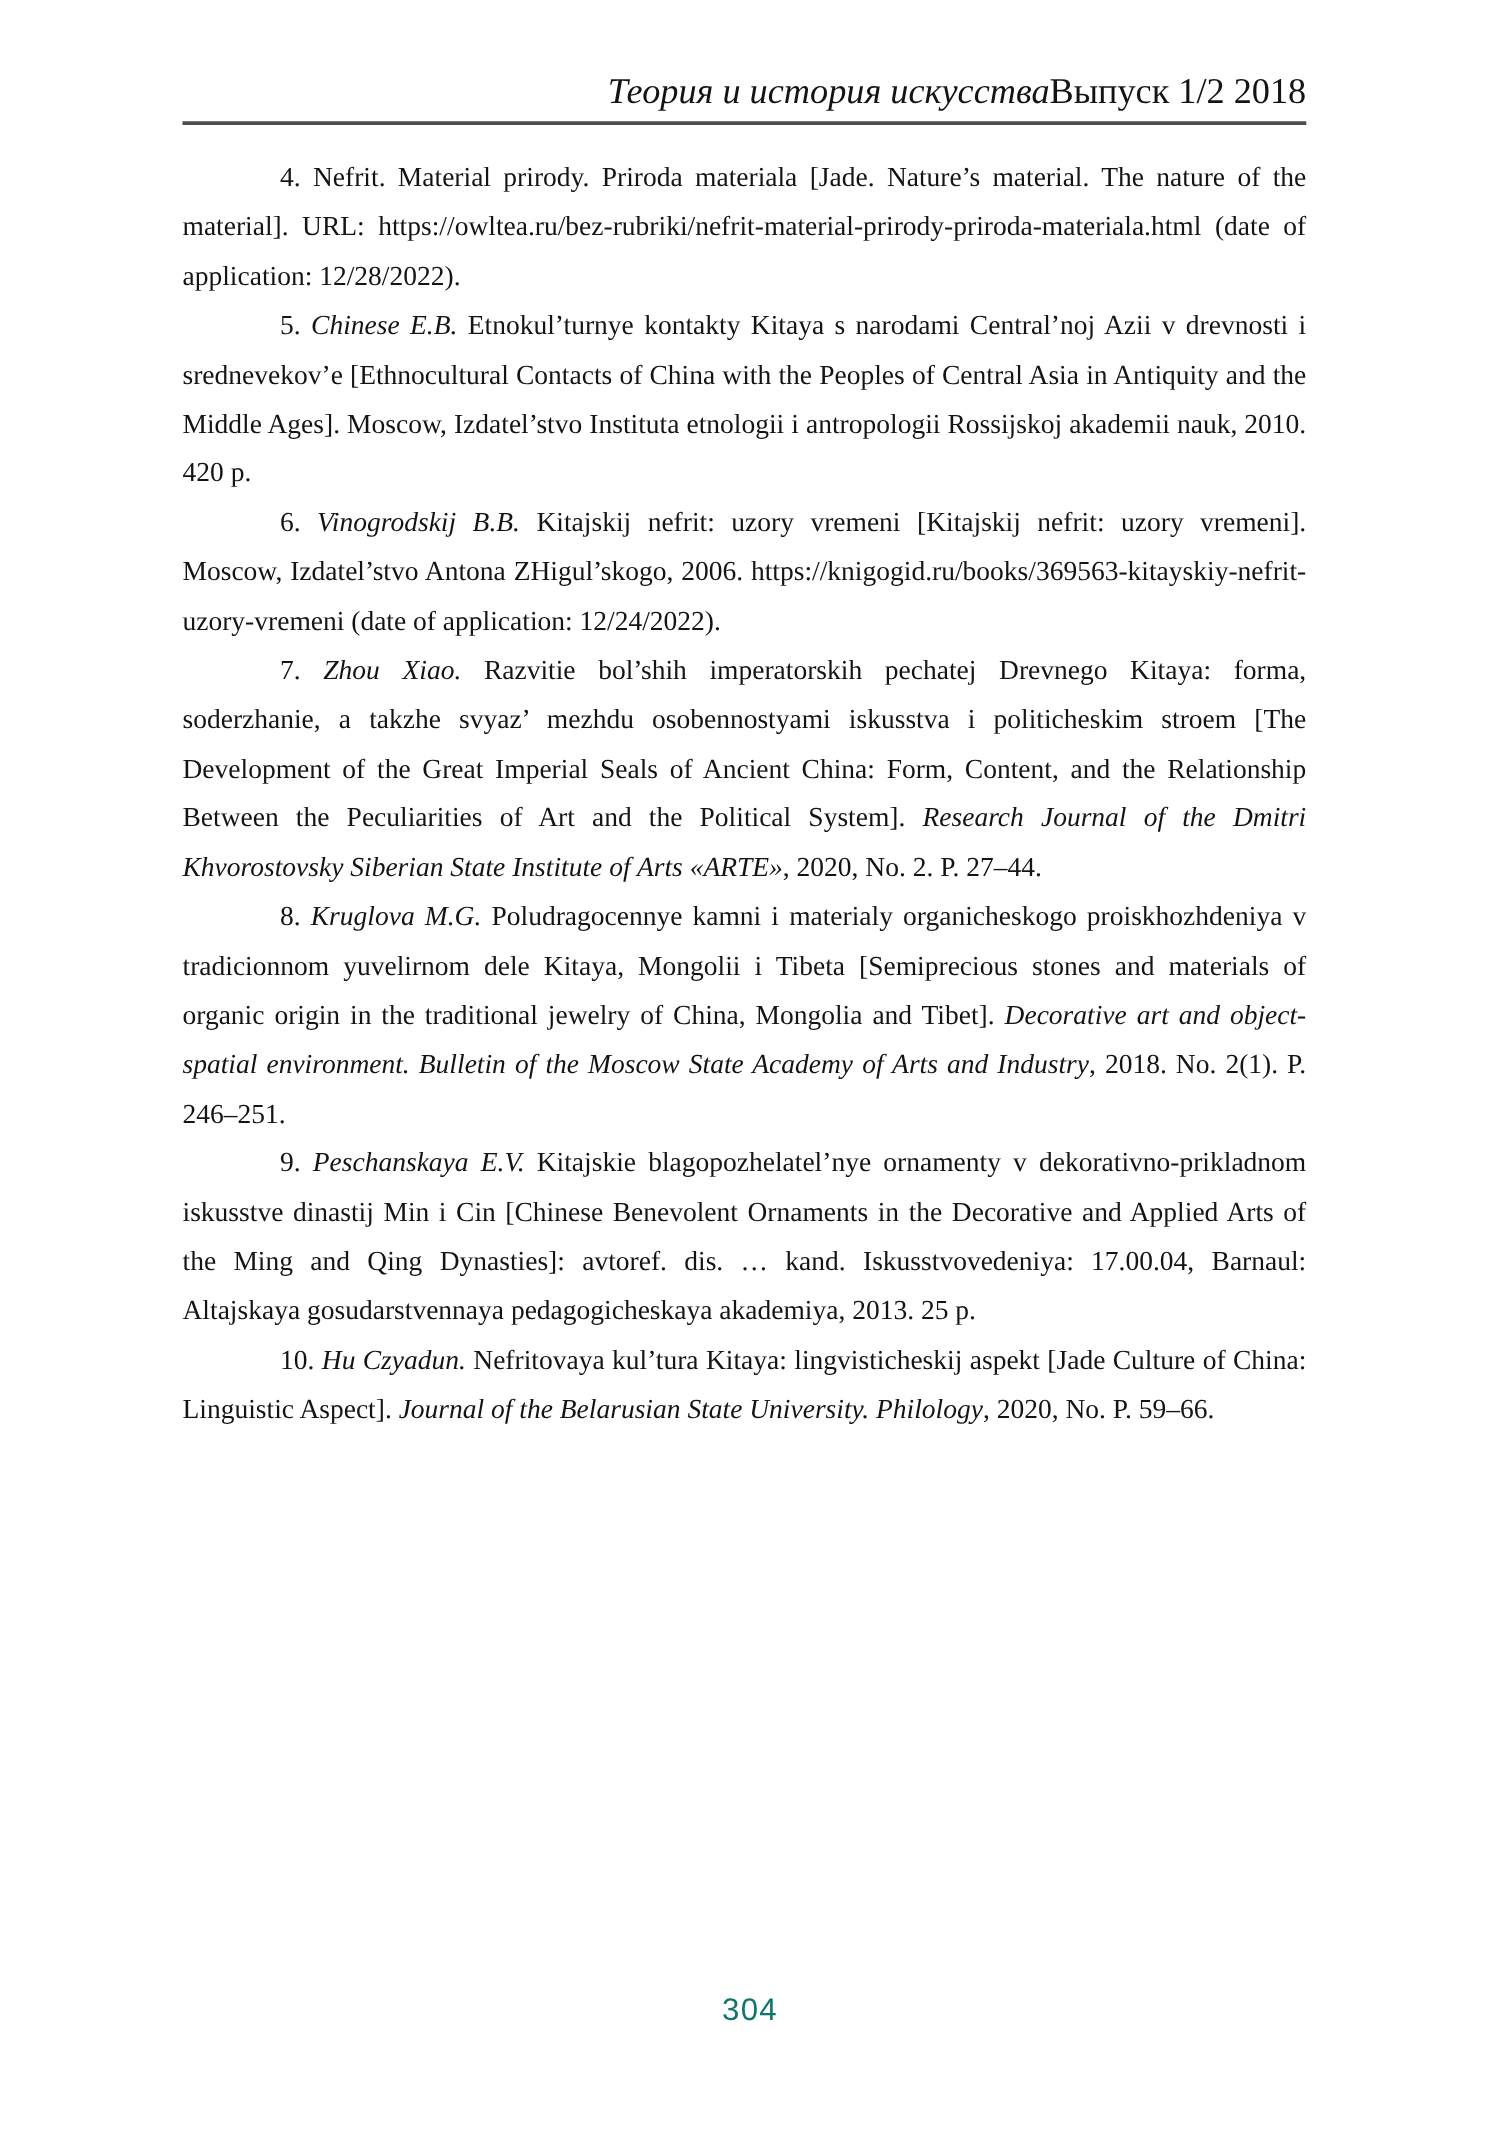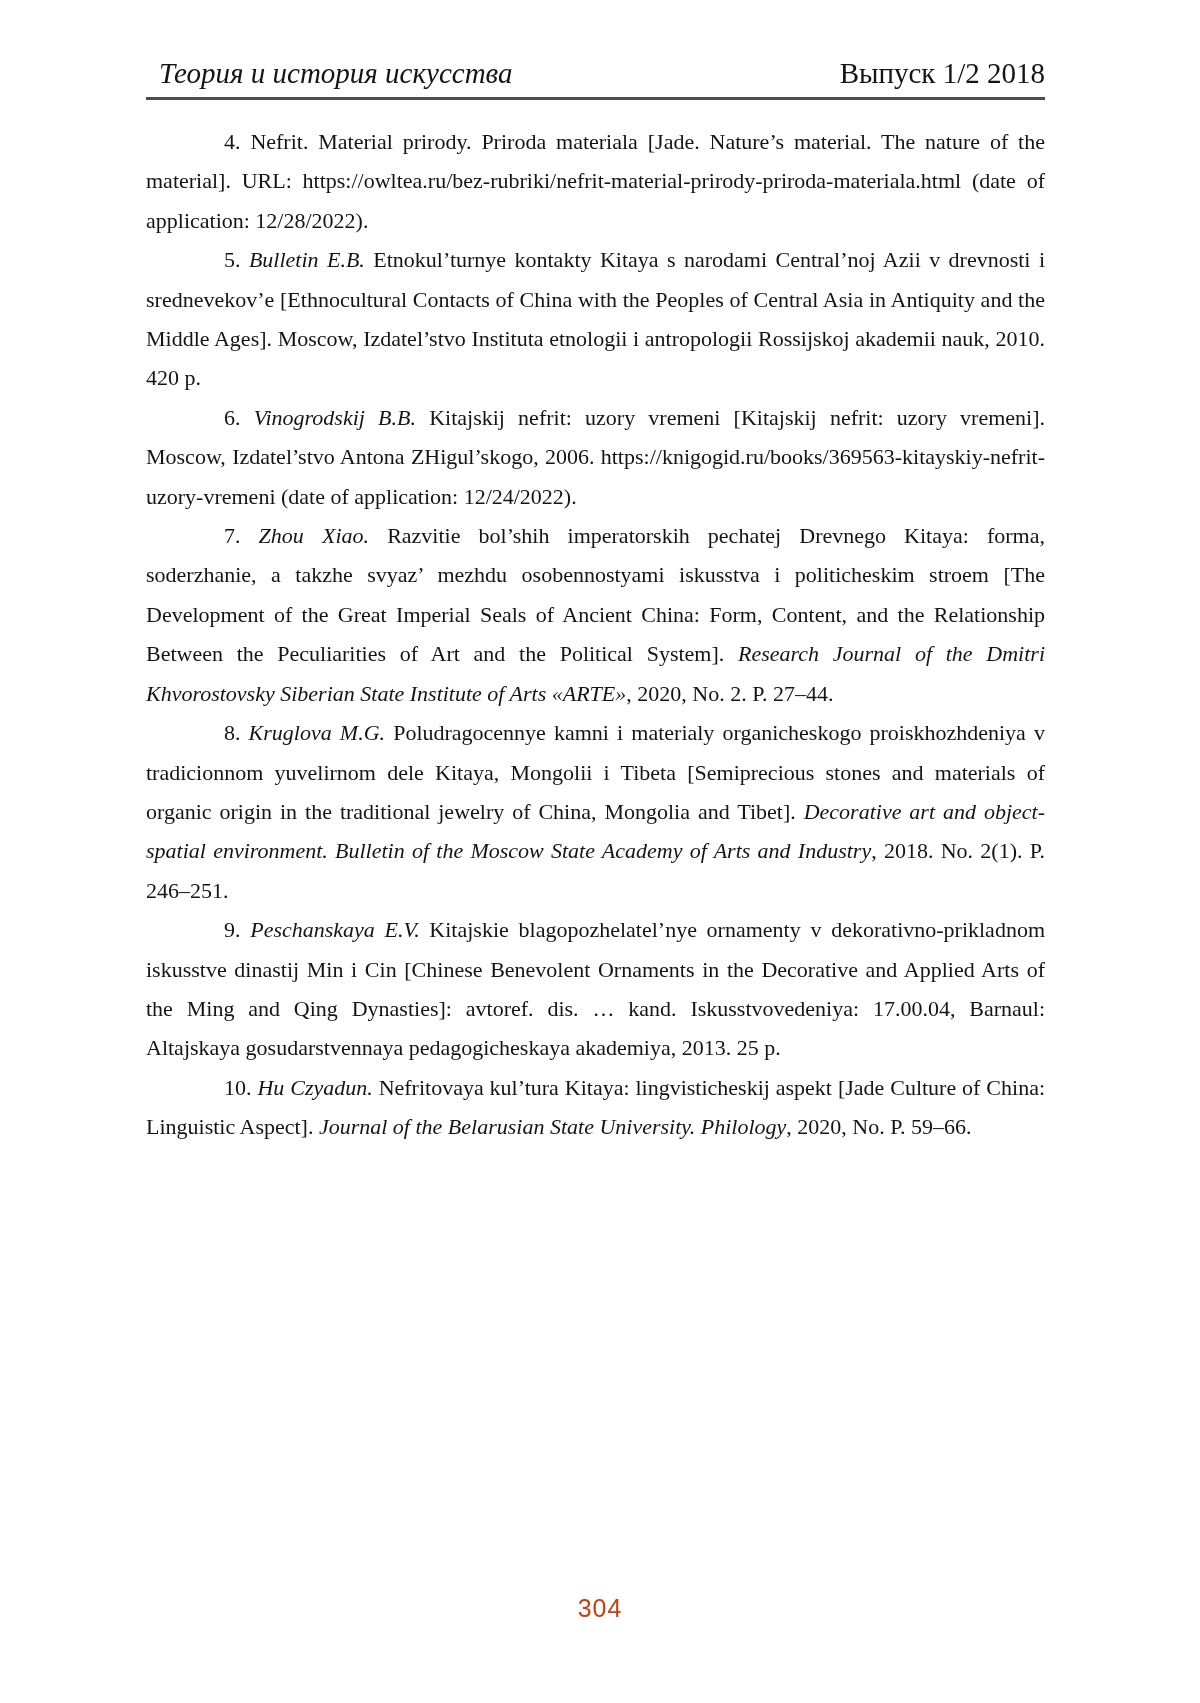--- a/index.html
+++ b/index.html
@@ -15,26 +15,25 @@
     font-family: "Liberation Serif", serif;
     color: #141414;
     overflow: hidden;
   }
   .running-header {
     position: absolute;
     left: 146px;
     right: 155px;
     top: 56px;
     display: flex;
-    justify-content: space-between;
+    justify-content: flex-end;
     align-items: baseline;
     font-size: 29px;
     line-height: 34px;
     white-space: nowrap;
-    margin-left: 13px;
   }
   .running-header .left {
     font-style: italic;
   }
   .header-rule {
     position: absolute;
     left: 146px;
     right: 155px;
     top: 97px;
     height: 0;
@@ -62,38 +61,38 @@
   }
   .page-footer {
     position: absolute;
     left: 0;
     top: 1594px;
     width: 100%;
     text-align: center;
     font-family: "Liberation Sans", sans-serif;
     font-size: 25px;
     letter-spacing: 1px;
-    color: #c2410c;
+    color: #0f766e;
   }
 </style>
 </head>
 <body>
 
 <div class="page">
 
   <div class="running-header">
     <span class="left">Теория и история искусства</span>
     <span class="right">Выпуск 1/2 2018</span>
   </div>
 
   <hr class="header-rule">
 
   <div class="references">
       <p class="ref"><span>4. Nefrit. Material prirody. Priroda materiala [Jade. Nature’s material. The nature of the material]. URL: https://owltea.ru/bez-rubriki/nefrit-material-prirody-priroda-materiala.html (date of application: 12/28/2022).</span></p>
-      <p class="ref"><span>5. </span><span class="it">Bulletin E.B.</span><span> Etnokul’turnye kontakty Kitaya s narodami Central’noj Azii v drevnosti i srednevekov’e [Ethnocultural Contacts of China with the Peoples of Central Asia in Antiquity and the Middle Ages]. Moscow, Izdatel’stvo Instituta etnologii i antropologii Rossijskoj akademii nauk, 2010. 420 p.</span></p>
+      <p class="ref"><span>5. </span><span class="it">Chinese E.B.</span><span> Etnokul’turnye kontakty Kitaya s narodami Central’noj Azii v drevnosti i srednevekov’e [Ethnocultural Contacts of China with the Peoples of Central Asia in Antiquity and the Middle Ages]. Moscow, Izdatel’stvo Instituta etnologii i antropologii Rossijskoj akademii nauk, 2010. 420 p.</span></p>
       <p class="ref"><span>6. </span><span class="it">Vinogrodskij B.B.</span><span> Kitajskij nefrit: uzory vremeni [Kitajskij nefrit: uzory vremeni]. Moscow, Izdatel’stvo Antona ZHigul’skogo, 2006. https://knigogid.ru/books/369563-kitayskiy-nefrit-uzory-vremeni (date of application: 12/24/2022).</span></p>
       <p class="ref"><span>7. </span><span class="it">Zhou Xiao.</span><span> Razvitie bol’shih imperatorskih pechatej Drevnego Kitaya: forma, soderzhanie, a takzhe svyaz’ mezhdu osobennostyami iskusstva i politicheskim stroem [The Development of the Great Imperial Seals of Ancient China: Form, Content, and the Relationship Between the Peculiarities of Art and the Political System]. </span><span class="it">Research Journal of the Dmitri Khvorostovsky Siberian State Institute of Arts «ARTE»</span><span>, 2020, No. 2. P. 27–44.</span></p>
       <p class="ref"><span>8. </span><span class="it">Kruglova M.G.</span><span> Poludragocennye kamni i materialy organicheskogo proiskhozhdeniya v tradicionnom yuvelirnom dele Kitaya, Mongolii i Tibeta [Semiprecious stones and materials of organic origin in the traditional jewelry of China, Mongolia and Tibet]. </span><span class="it">Decorative art and object-spatial environment. Bulletin of the Moscow State Academy of Arts and Industry</span><span>, 2018. No. 2(1). P. 246–251.</span></p>
       <p class="ref"><span>9. </span><span class="it">Peschanskaya E.V.</span><span> Kitajskie blagopozhelatel’nye ornamenty v dekorativno-prikladnom iskusstve dinastij Min i Cin [Chinese Benevolent Ornaments in the Decorative and Applied Arts of the Ming and Qing Dynasties]: avtoref. dis. … kand. Iskusstvovedeniya: 17.00.04, Barnaul: Altajskaya gosudarstvennaya pedagogicheskaya akademiya, 2013. 25 p.</span></p>
       <p class="ref"><span>10. </span><span class="it">Hu Czyadun.</span><span> Nefritovaya kul’tura Kitaya: lingvisticheskij aspekt [Jade Culture of China: Linguistic Aspect]. </span><span class="it">Journal of the Belarusian State University. Philology</span><span>, 2020, No. P. 59–66.</span></p>
     </div>
 
   <div class="page-footer">
     <span>304</span>
   </div>

